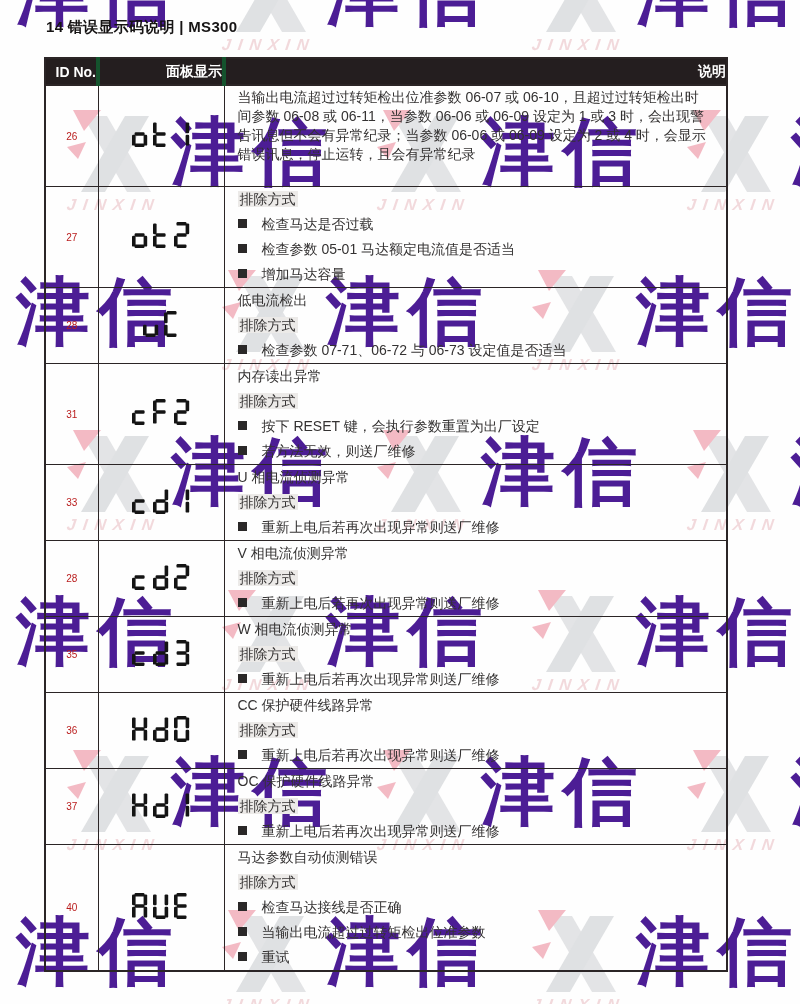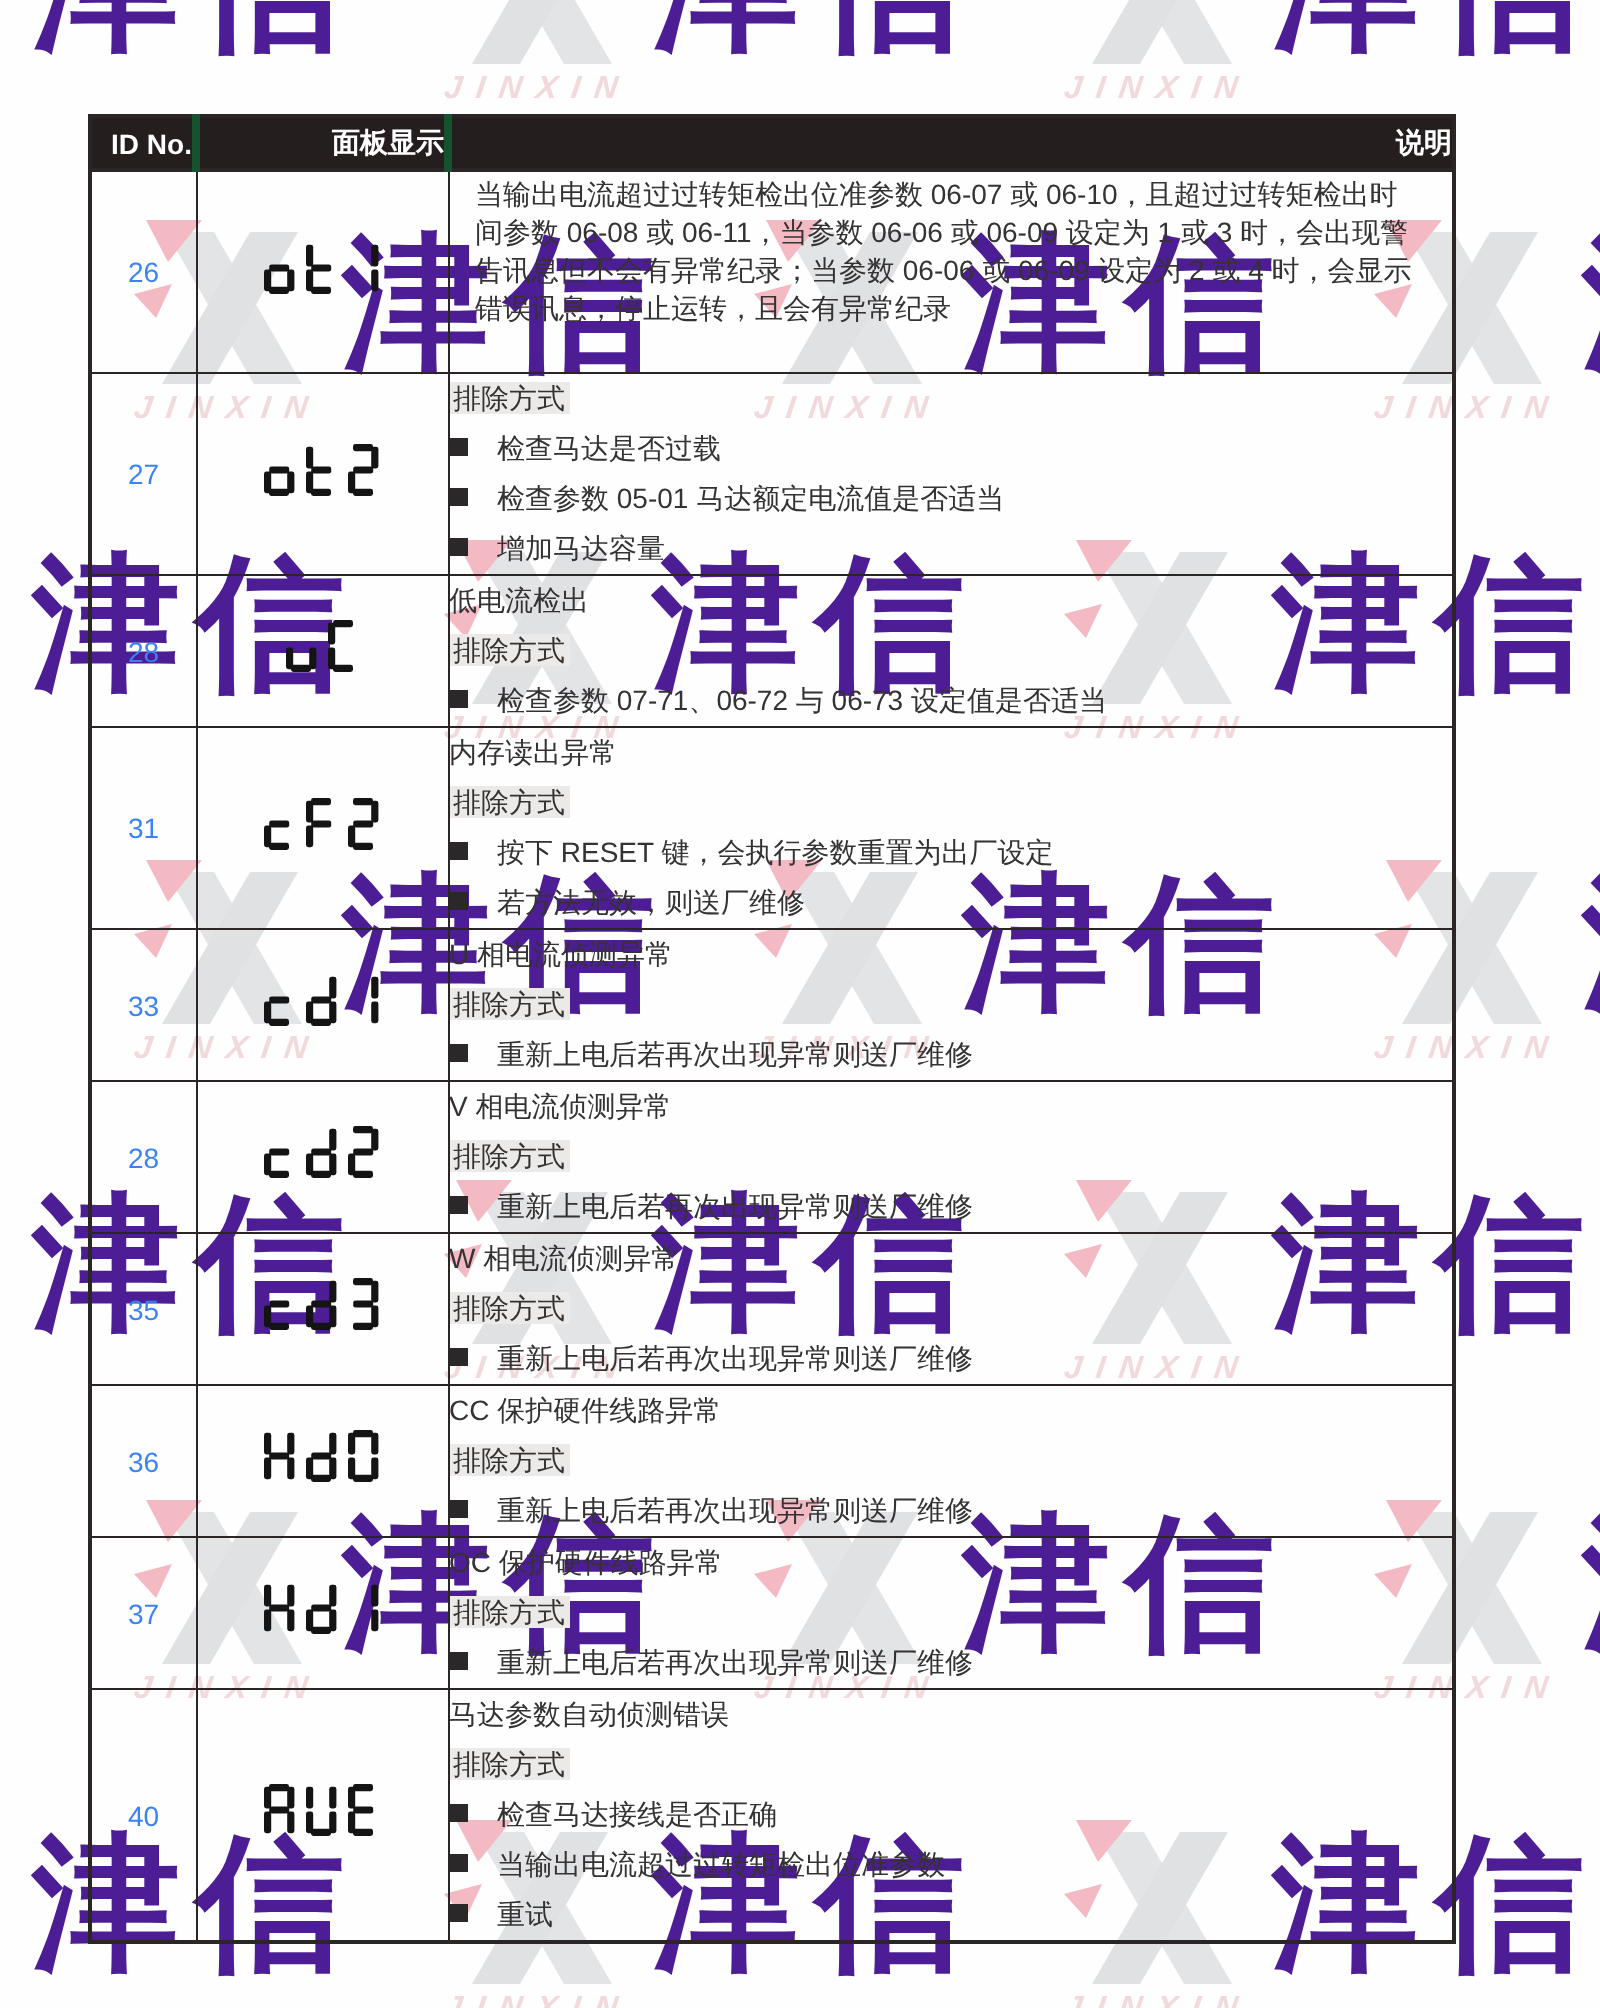--- a/index.html
+++ b/index.html
@@ -36,26 +36,26 @@
   }
   col.c1{width:53px}col.c2{width:126px}col.c3{width:503px}
   table.err th{
     background:#241e1f;color:#ffffff;font-size:14px;font-weight:bold;
     height:25px;padding:0;text-align:right;border-bottom:2px solid #2b2526;
   }
   table.err th.sep{border-left:4px solid #14532d;}
   table.err td{
     border:1.5px solid #2b2526;padding:0;vertical-align:middle;background:transparent;
   }
-  td.c-id{text-align:center;font-size:14px;color:#3b82f6;}
+  td.c-id{text-align:center;font-size:10px;color:#b91c1c;}
   td.c-disp{text-align:center;}
   .seg-wrap{display:inline-block;vertical-align:middle;}
   td.c-desc{padding:2px 0;}
   .line{height:25px;line-height:25px;font-size:14px;color:#343232;
-        white-space:nowrap;overflow:hidden;}
+        padding-left:13px;white-space:nowrap;overflow:hidden;}
   .line .hl{background:#eceae8;padding:0 2px;}
   .sq{display:inline-block;width:9px;height:9px;background:#2a2828;
       margin-right:15px;vertical-align:1px;}
   .para{
     margin:0;padding:2px 14px 0 13px;font-size:14px;line-height:19px;
     color:#343232;min-height:98px;
   }
   .seg-svg rect{fill:#141414;}
 </style>
 </head>
@@ -269,20 +269,21 @@
           <polygon points="60,6 84,6 40,82 16,82" fill="#dfe1e3"></polygon>
           <polygon points="8,0 36,0 19,21" fill="#f3bac4"></polygon>
           <polygon points="2,37 21,32 13,49" fill="#f3bac4"></polygon>
         </svg>
         <div class="wm-en">JINXIN</div>
         <div class="wm-cn">津信</div>
       </div>
     </div>
 
   <div class="content">
+    <div class="doc-title">14 错误显示码说明 | MS300</div>
 
     <table class="err">
       <colgroup>
           <col class="c1">
           <col class="c2">
           <col class="c3">
         </colgroup>
       <thead>
         <tr>
           <th>ID No.</th>

